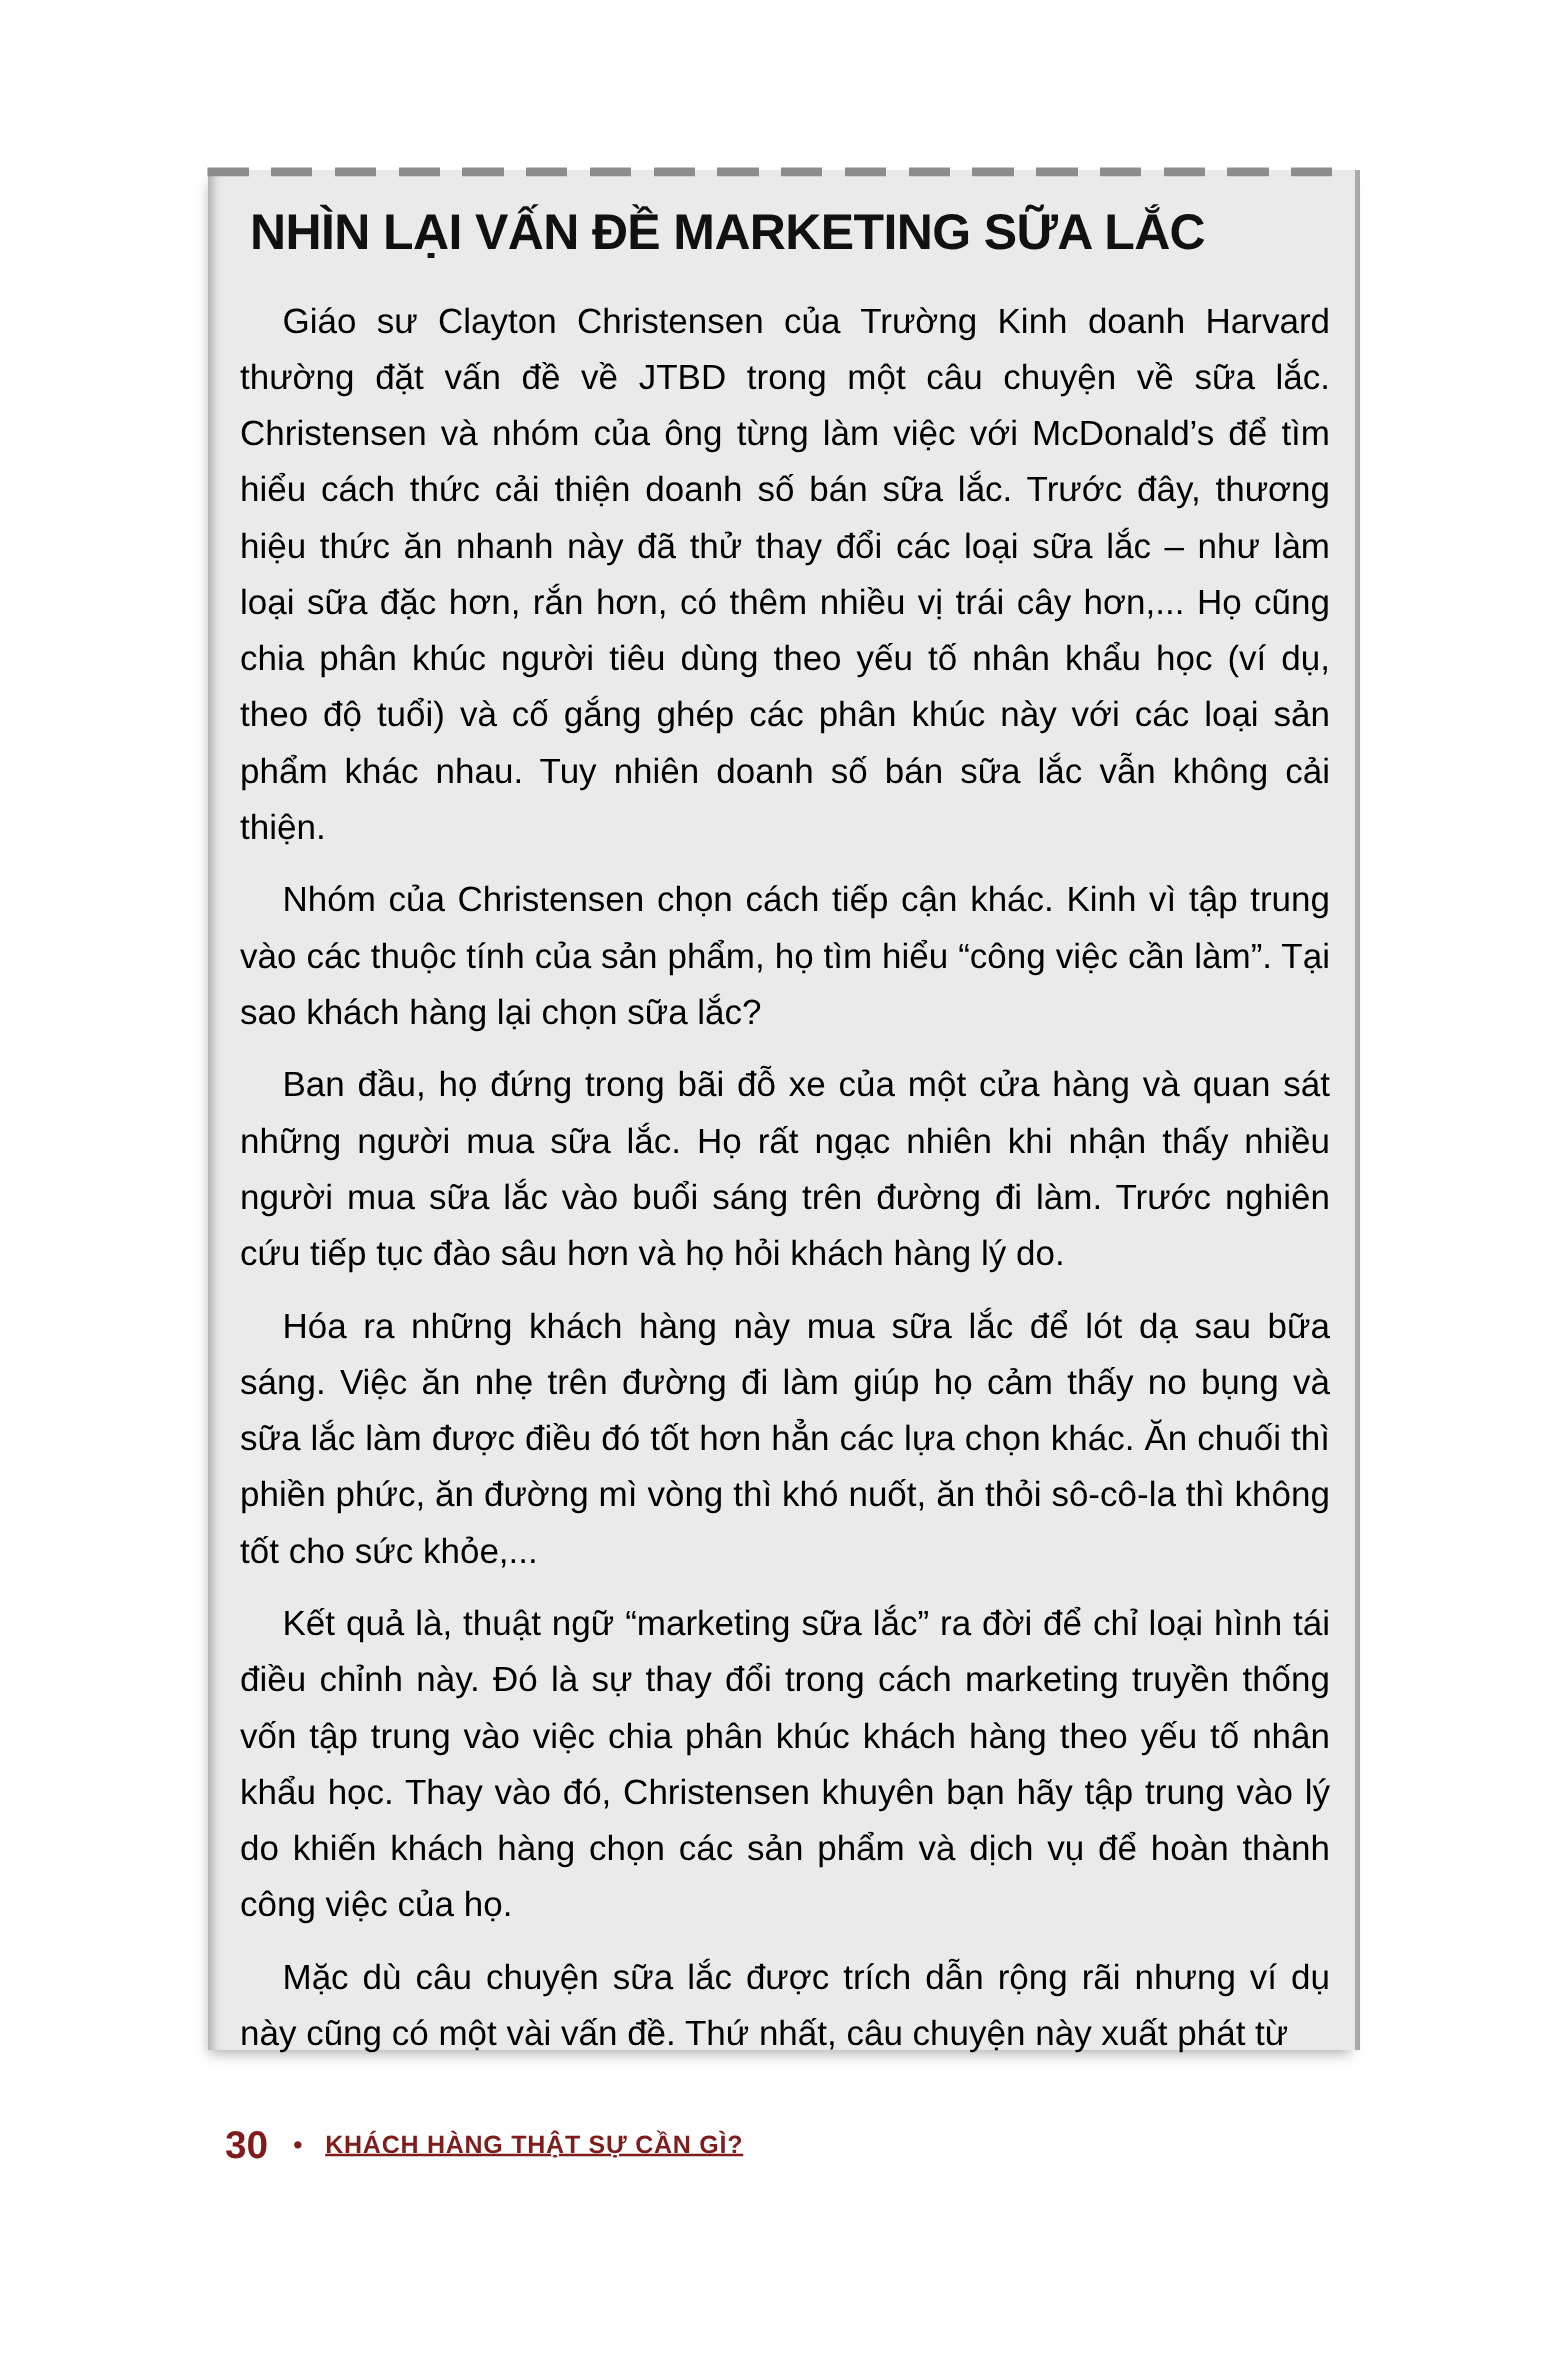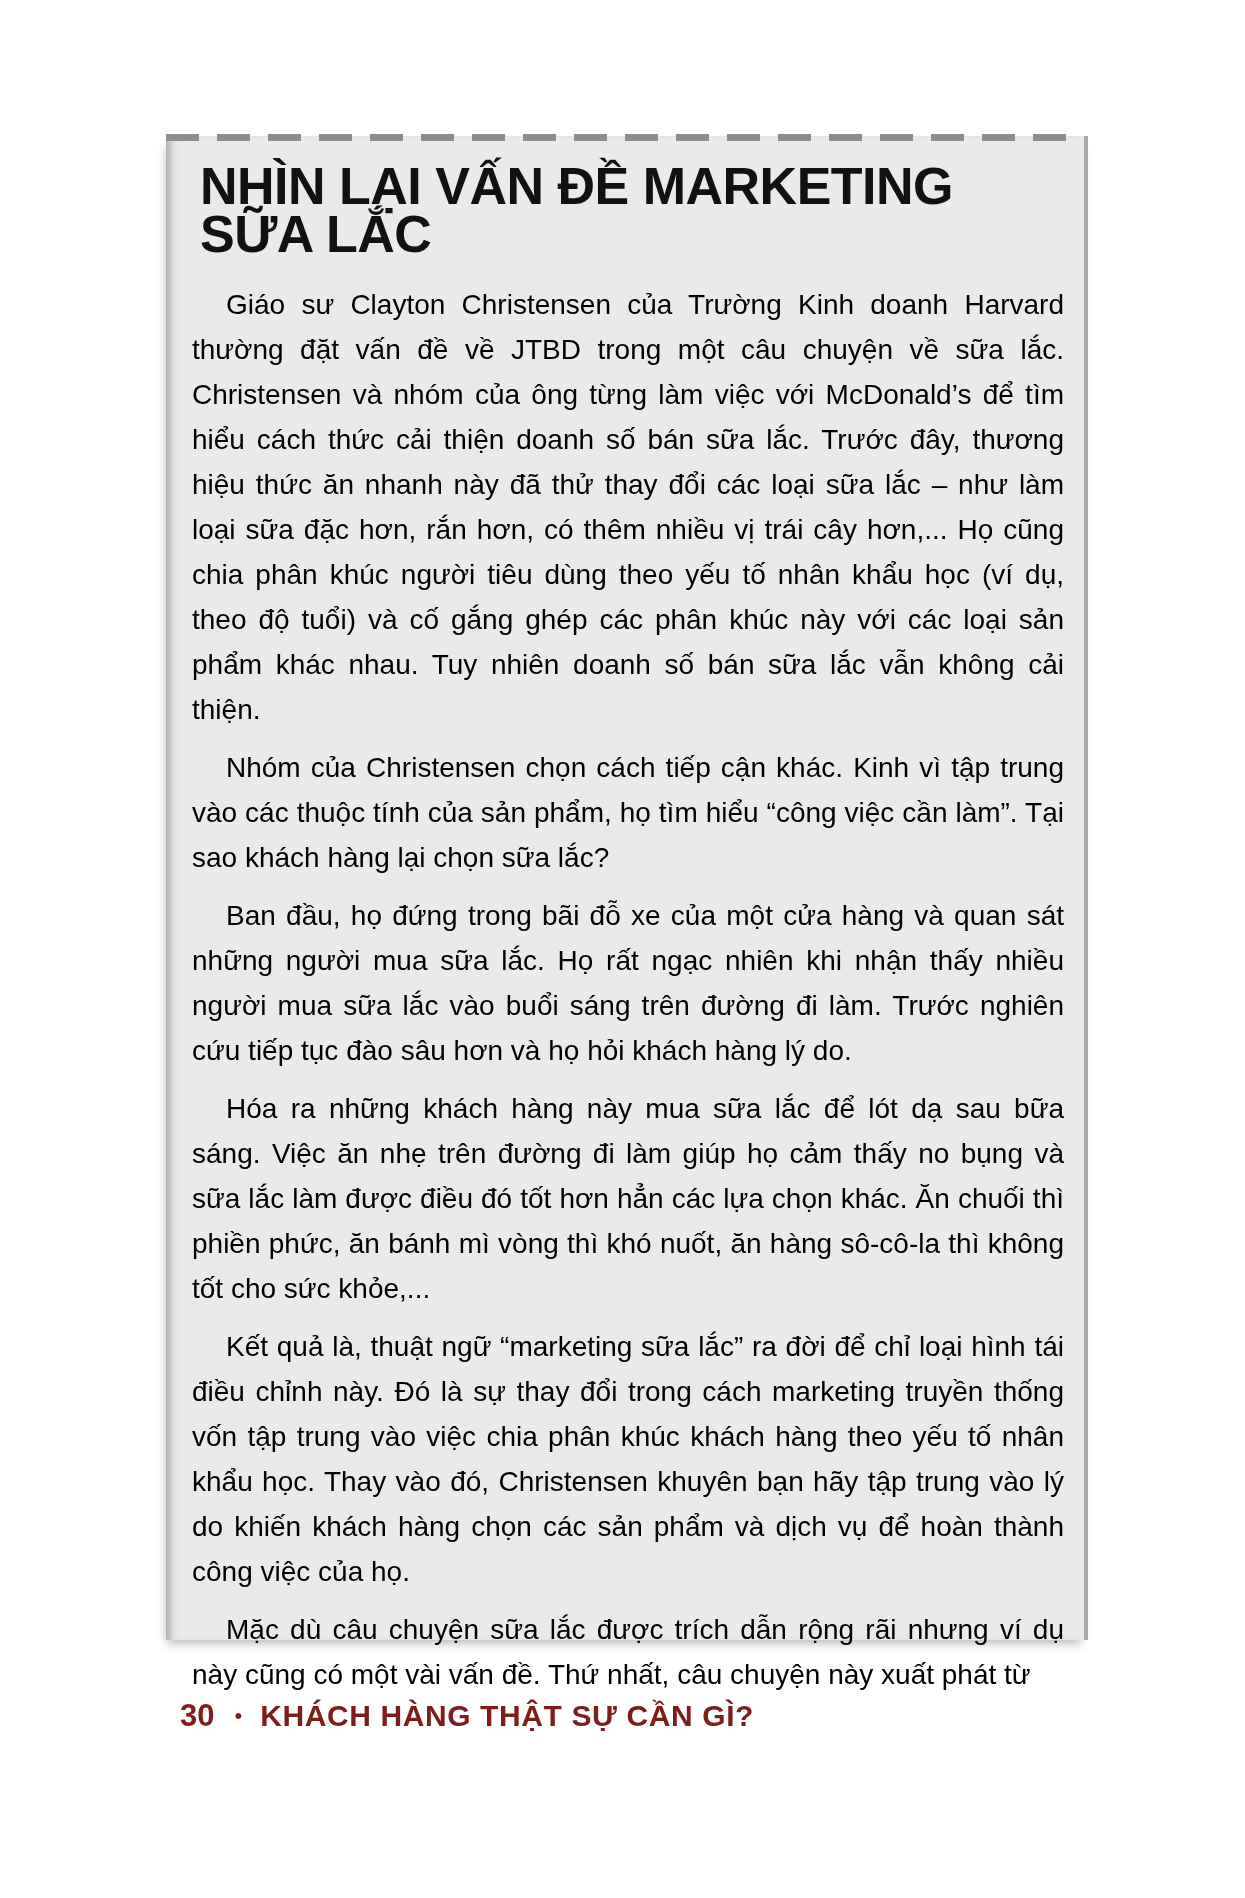--- a/index.html
+++ b/index.html
@@ -30,21 +30,21 @@
     content: "";
     position: absolute;
     left: 0; right: 0; top: -2px;
     height: 7px;
     background: repeating-linear-gradient(to right,
       #8d8d8d 0px, #8d8d8d 33px,
       transparent 33px, transparent 51px);
   }
   .callout-title {
     margin: 0 0 24px 8px;
-    font-size: 52px;
+    font-size: 40px;
     line-height: 48px;
     font-weight: bold;
     letter-spacing: -0.5px;
     color: #111111;
   }
   .callout-body p {
     margin: 0 0 13px 0;
     font-size: 28px;
     line-height: 45px;
     text-align: justify;
@@ -62,38 +62,39 @@
   .footer .page-number {
     font-size: 31px;
     font-weight: bold;
   }
   .footer .bullet {
     font-size: 22px;
     margin: 0 18px 0 20px;
     line-height: 1;
   }
   .footer .running-title {
-    font-size: 30px;
+    font-size: 20px;
     font-weight: bold;
     letter-spacing: 0.6px;
+    text-decoration: underline;
   }
 </style>
 </head>
 <body>
 
 <div class="page">
 
   <div class="callout">
     <h2 class="callout-title">NHÌN LẠI VẤN ĐỀ MARKETING SỮA LẮC</h2>
 
     <div class="callout-body">
       <p>Giáo sư Clayton Christensen của Trường Kinh doanh Harvard thường đặt vấn đề về JTBD trong một câu chuyện về sữa lắc. Christensen và nhóm của ông từng làm việc với McDonald’s để tìm hiểu cách thức cải thiện doanh số bán sữa lắc. Trước đây, thương hiệu thức ăn nhanh này đã thử thay đổi các loại sữa lắc – như làm loại sữa đặc hơn, rắn hơn, có thêm nhiều vị trái cây hơn,... Họ cũng chia phân khúc người tiêu dùng theo yếu tố nhân khẩu học (ví dụ, theo độ tuổi) và cố gắng ghép các phân khúc này với các loại sản phẩm khác nhau. Tuy nhiên doanh số bán sữa lắc vẫn không cải thiện.</p>
       <p>Nhóm của Christensen chọn cách tiếp cận khác. Kinh vì tập trung vào các thuộc tính của sản phẩm, họ tìm hiểu “công việc cần làm”. Tại sao khách hàng lại chọn sữa lắc?</p>
       <p>Ban đầu, họ đứng trong bãi đỗ xe của một cửa hàng và quan sát những người mua sữa lắc. Họ rất ngạc nhiên khi nhận thấy nhiều người mua sữa lắc vào buổi sáng trên đường đi làm. Trước nghiên cứu tiếp tục đào sâu hơn và họ hỏi khách hàng lý do.</p>
-      <p>Hóa ra những khách hàng này mua sữa lắc để lót dạ sau bữa sáng. Việc ăn nhẹ trên đường đi làm giúp họ cảm thấy no bụng và sữa lắc làm được điều đó tốt hơn hẳn các lựa chọn khác. Ăn chuối thì phiền phức, ăn bánh mì vòng thì khó nuốt, ăn hàng sô-cô-la thì không tốt cho sức khỏe,...</p>
+      <p>Hóa ra những khách hàng này mua sữa lắc để lót dạ sau bữa sáng. Việc ăn nhẹ trên đường đi làm giúp họ cảm thấy no bụng và sữa lắc làm được điều đó tốt hơn hẳn các lựa chọn khác. Ăn chuối thì phiền phức, ăn đường mì vòng thì khó nuốt, ăn thỏi sô-cô-la thì không tốt cho sức khỏe,...</p>
       <p>Kết quả là, thuật ngữ “marketing sữa lắc” ra đời để chỉ loại hình tái điều chỉnh này. Đó là sự thay đổi trong cách marketing truyền thống vốn tập trung vào việc chia phân khúc khách hàng theo yếu tố nhân khẩu học. Thay vào đó, Christensen khuyên bạn hãy tập trung vào lý do khiến khách hàng chọn các sản phẩm và dịch vụ để hoàn thành công việc của họ.</p>
       <p>Mặc dù câu chuyện sữa lắc được trích dẫn rộng rãi nhưng ví dụ này cũng có một vài vấn đề. Thứ nhất, câu chuyện này xuất phát từ</p>
     </div>
   </div>
 
   <div class="footer">
     <span class="page-number">30</span>
     <span class="bullet">•</span>
     <span class="running-title">KHÁCH HÀNG THẬT SỰ CẦN GÌ?</span>
   </div>

